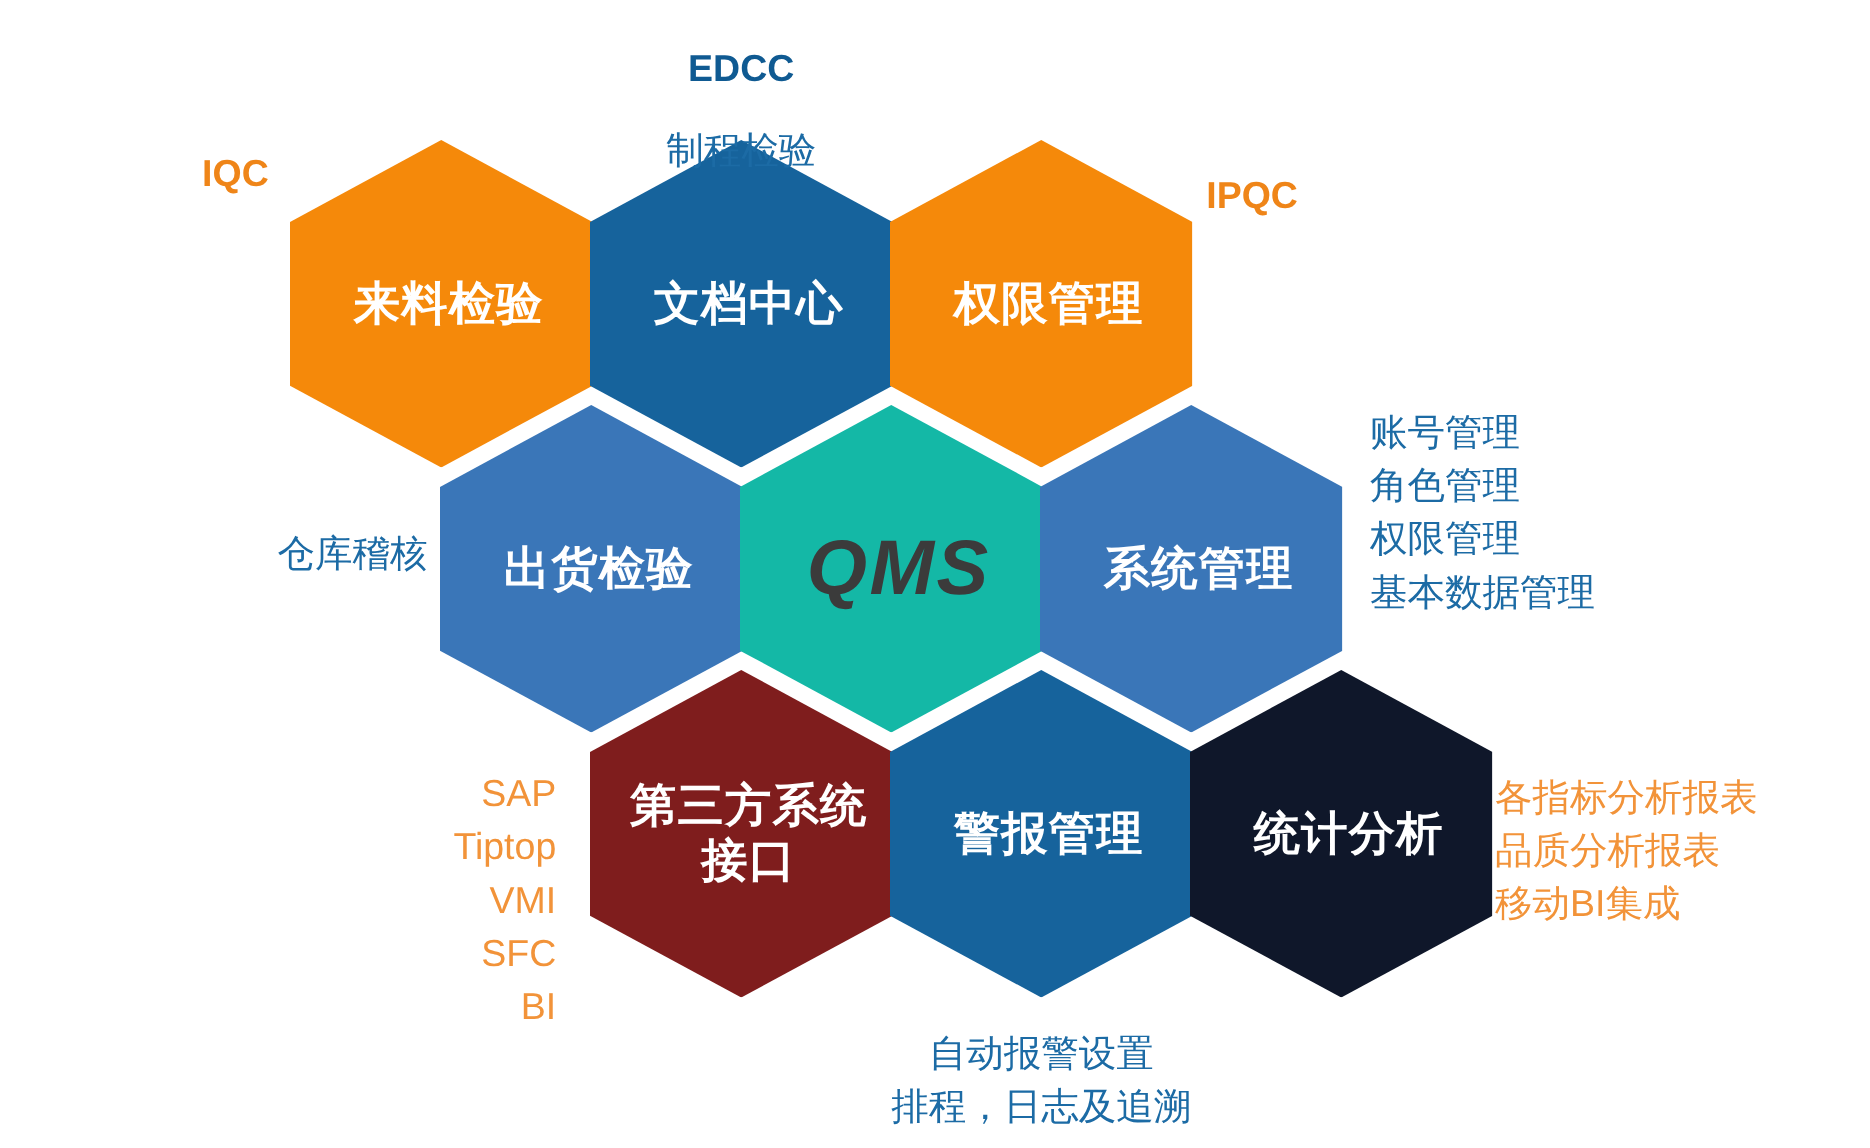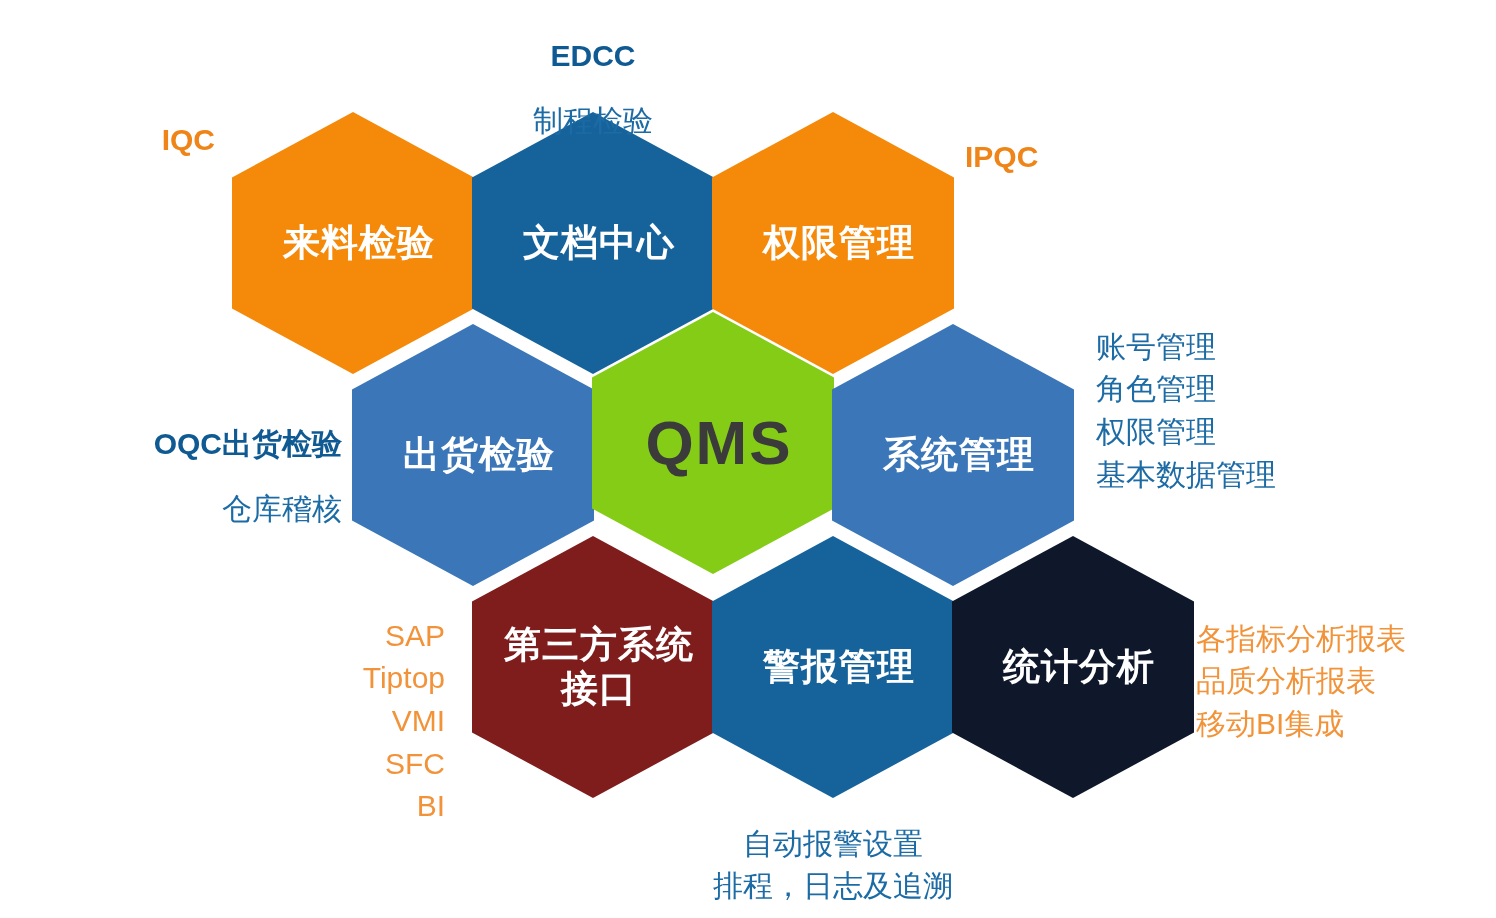--- a/index.html
+++ b/index.html
@@ -78,21 +78,21 @@
   </div>
 
   <div class="hex" style="left:712px;top:112px;background:#F5890A;">
     <span class="hex-label">权限管理</span>
   </div>
 
   <div class="hex" style="left:352px;top:324px;background:#3A76B8;">
     <span class="hex-label">出货检验</span>
   </div>
 
-  <div class="hex center" style="left:592px;top:312px;background:#84cc16;">
+  <div class="hex center" style="left:592px;top:324px;background:#14b8a6;font-style:italic;">
     <span class="hex-label">QMS</span>
   </div>
 
   <div class="hex" style="left:832px;top:324px;background:#3A76B8;">
     <span class="hex-label">系统管理</span>
   </div>
 
   <div class="hex" style="left:472px;top:536px;background:#7f1d1d;">
     <span class="hex-label">第三方系统
 接口</span>
@@ -120,21 +120,20 @@
   </div>
 
   <div class="ann blue ta-right" style="left:1096px;top:303px;width:330px;">
     <span class="ann-body">账号管理
 角色管理
 权限管理
 基本数据管理</span>
   </div>
 
   <div class="ann blue ta-left" style="left:45px;top:400px;width:297px;">
-    <span class="ann-head">OQC出货检验</span>
     <span class="ann-body">仓库稽核</span>
   </div>
 
   <div class="ann orange ta-left" style="left:230px;top:592px;width:215px;">
     <span class="ann-body">SAP
 Tiptop
 VMI
 SFC
 BI</span>
   </div>

